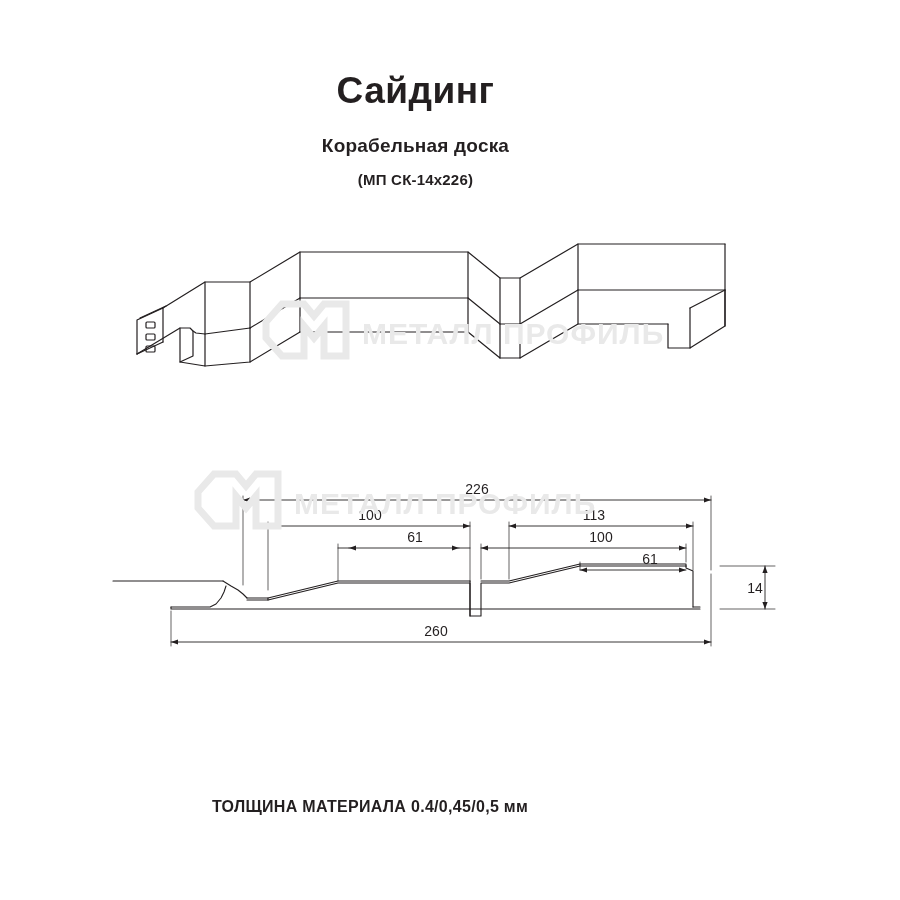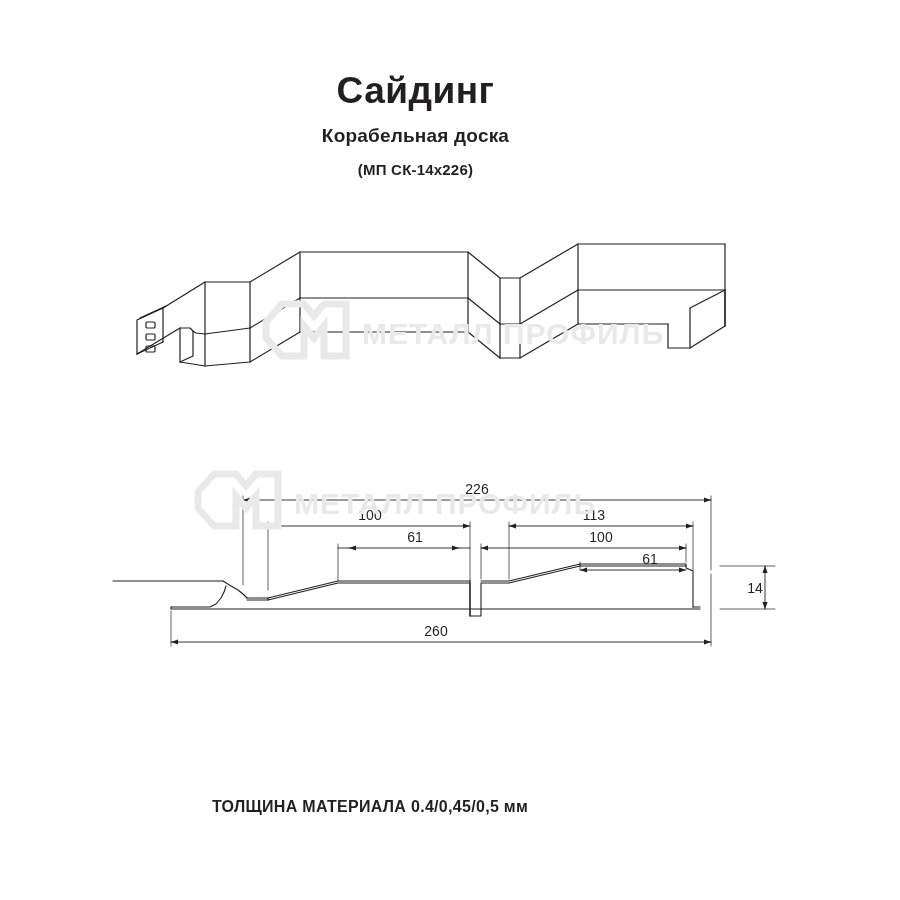--- a/index.html
+++ b/index.html
@@ -32,21 +32,21 @@
   .title {
     font-size: 37px;
     font-weight: bold;
     letter-spacing: 0.5px;
     line-height: 1.05;
     margin: 0;
   }
   .subtitle {
     font-size: 19px;
     font-weight: bold;
-    margin-top: 14px;
+    margin-top: 24px;
     letter-spacing: 0.2px;
   }
   .code {
     font-size: 15px;
     font-weight: bold;
     margin-top: 14px;
     letter-spacing: 0.2px;
   }
 
   

